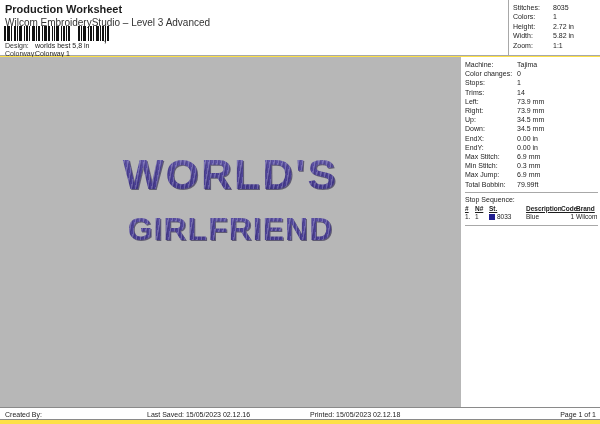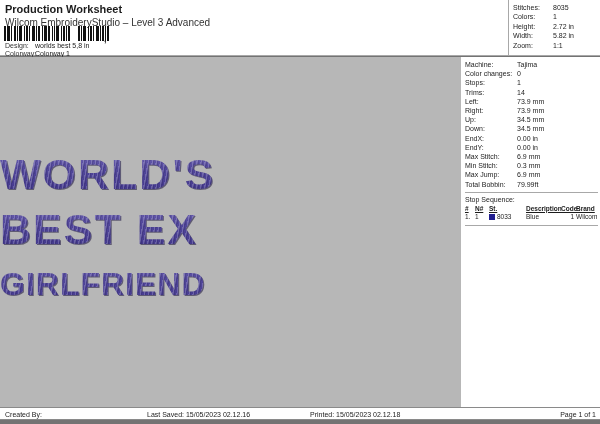--- a/index.html
+++ b/index.html
@@ -1,18 +1,18 @@
 <!DOCTYPE html>
 <html><head>
 <meta charset="utf-8">
 <style>
   * { margin:0; padding:0; box-sizing:border-box; }
   html,body { width:600px; height:424px; background:#fff; overflow:hidden;
               font-family:"Liberation Sans", sans-serif; color:#1c1c1c; }
-  .page { position:relative; width:600px; height:424px; background:#737373; }
+  .page { position:relative; width:600px; height:424px; background:#fde047; }
 
   
   .header { position:absolute; top:0; left:0; width:600px; height:56px;
             border-bottom:1px solid #a8a8a8; background:#fff; }
   .title  { position:absolute; top:3px; left:5px; font-size:11px; font-weight:bold; }
   .subtitle { position:absolute; top:17px; left:5px; font-size:10px; color:#333; }
   .barcode-wrap { position:absolute; top:26px; left:4px; width:150px; height:15px; }
   .barcode-wrap svg { display:block; }
   .barcode-comma { position:absolute; left:100px; bottom:-3px; font-size:9px; font-weight:bold; }
   .meta-row { position:absolute; left:5px; font-size:7px; display:flex; }
@@ -20,21 +20,21 @@
   .meta-row.colorway { top:50px; }
   .meta-label { width:30px; color:#333; }
   .meta-value { color:#222; }
 
   .stats-box { position:absolute; top:0; right:0; width:92px; height:55px;
                border-left:1px solid #a8a8a8; padding:3px 2px 0 4px; }
   .stat-row { display:grid; grid-template-columns:40px 1fr; font-size:7px; line-height:9.4px; }
 
   
   .main { position:absolute; top:57px; left:0; width:600px; height:350px; display:flex; }
-  .canvas { width:461px; height:350px; background:#b7b7b7; 
+  .canvas { width:461px; height:350px; background:#b7b7b7; text-align:center;
             padding-top:90px; overflow:hidden; }
   .stitch-line {
     font-weight:bold; color:transparent; display:block;
     background:
       repeating-linear-gradient(100deg, rgba(255,255,255,.20) 0 1px, rgba(0,0,0,.10) 1.6px 2.6px, rgba(255,255,255,0) 2.6px 4px),
       linear-gradient(180deg, #7d73c0 0%, var(--thread-color,#52479b) 38%, #473c90 72%, #332a6c 100%);
     -webkit-background-clip:text; background-clip:text;
     filter: drop-shadow(1.5px 1.8px 0.5px rgba(24,17,58,.55));
     letter-spacing:2px; line-height:55px; white-space:nowrap;
   }
@@ -140,21 +140,20 @@
       <div class="stat-row">
         <span>Zoom:</span>
         <span>1:1</span>
       </div>
     </div>
   </div>
 
   <div class="main">
     <div class="canvas" style="--thread-color: #52479b;">
       <span class="stitch-line l1">WORLD'S</span>
-      <span class="stitch-line l2">BEST EX</span>
       <span class="stitch-line l3">GIRLFRIEND</span>
     </div>
 
     <div class="side-panel">
       <div class="info-row">
         <span>Machine:</span>
         <span>Tajima</span>
       </div>
       <div class="info-row">
         <span>Color changes:</span>

